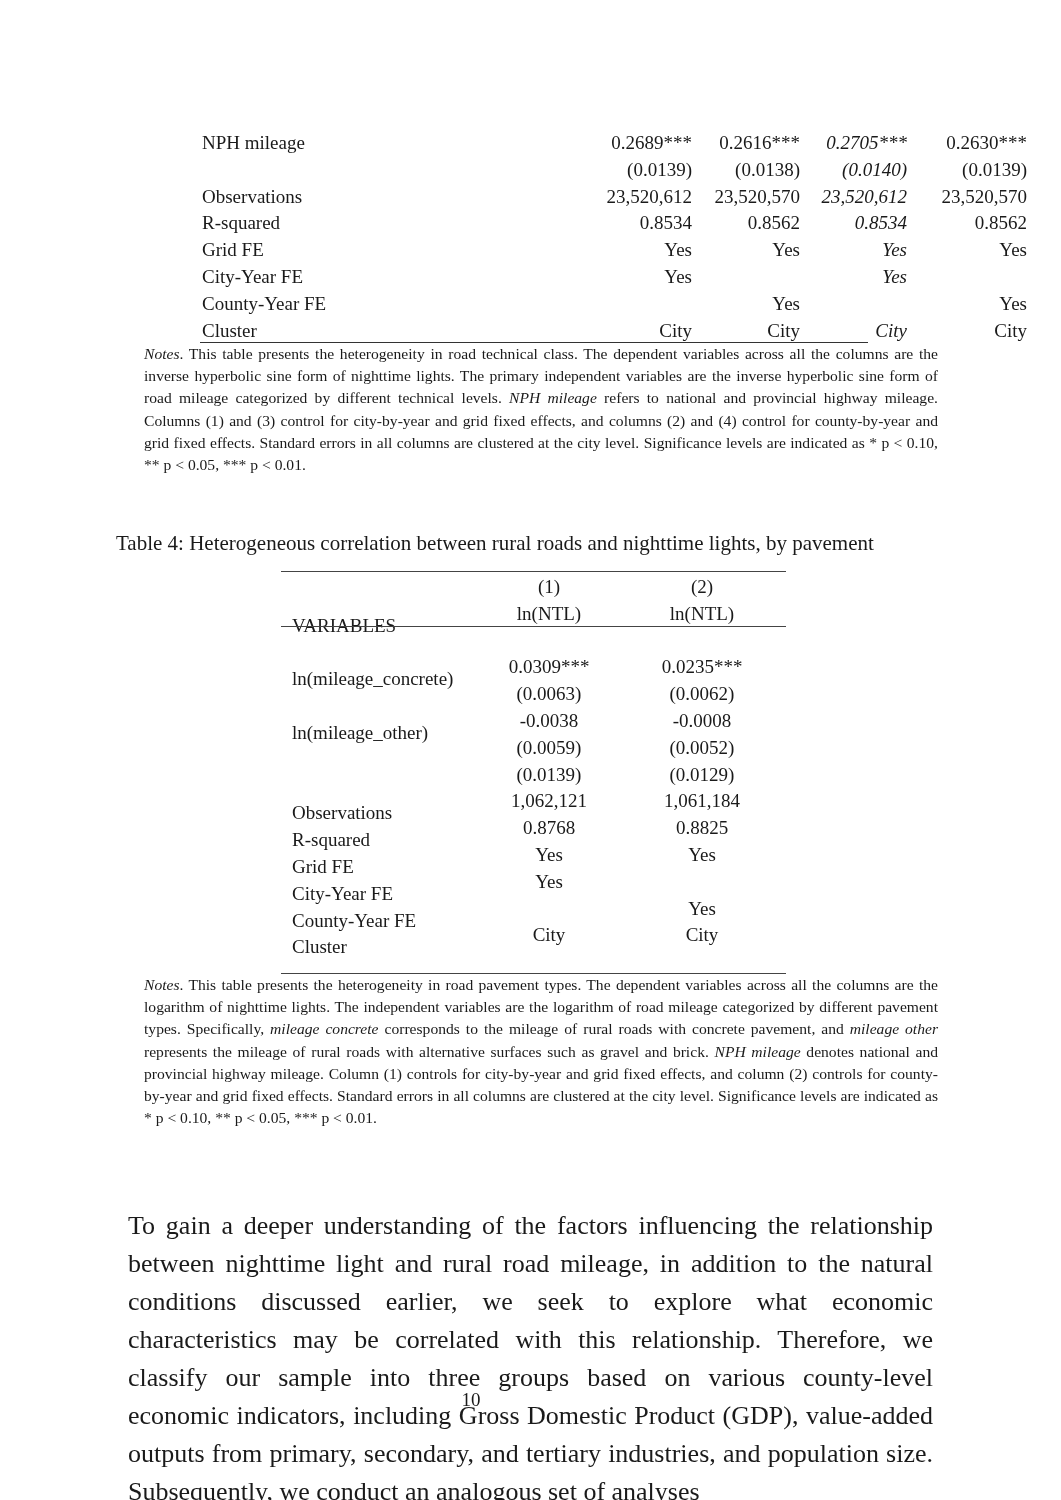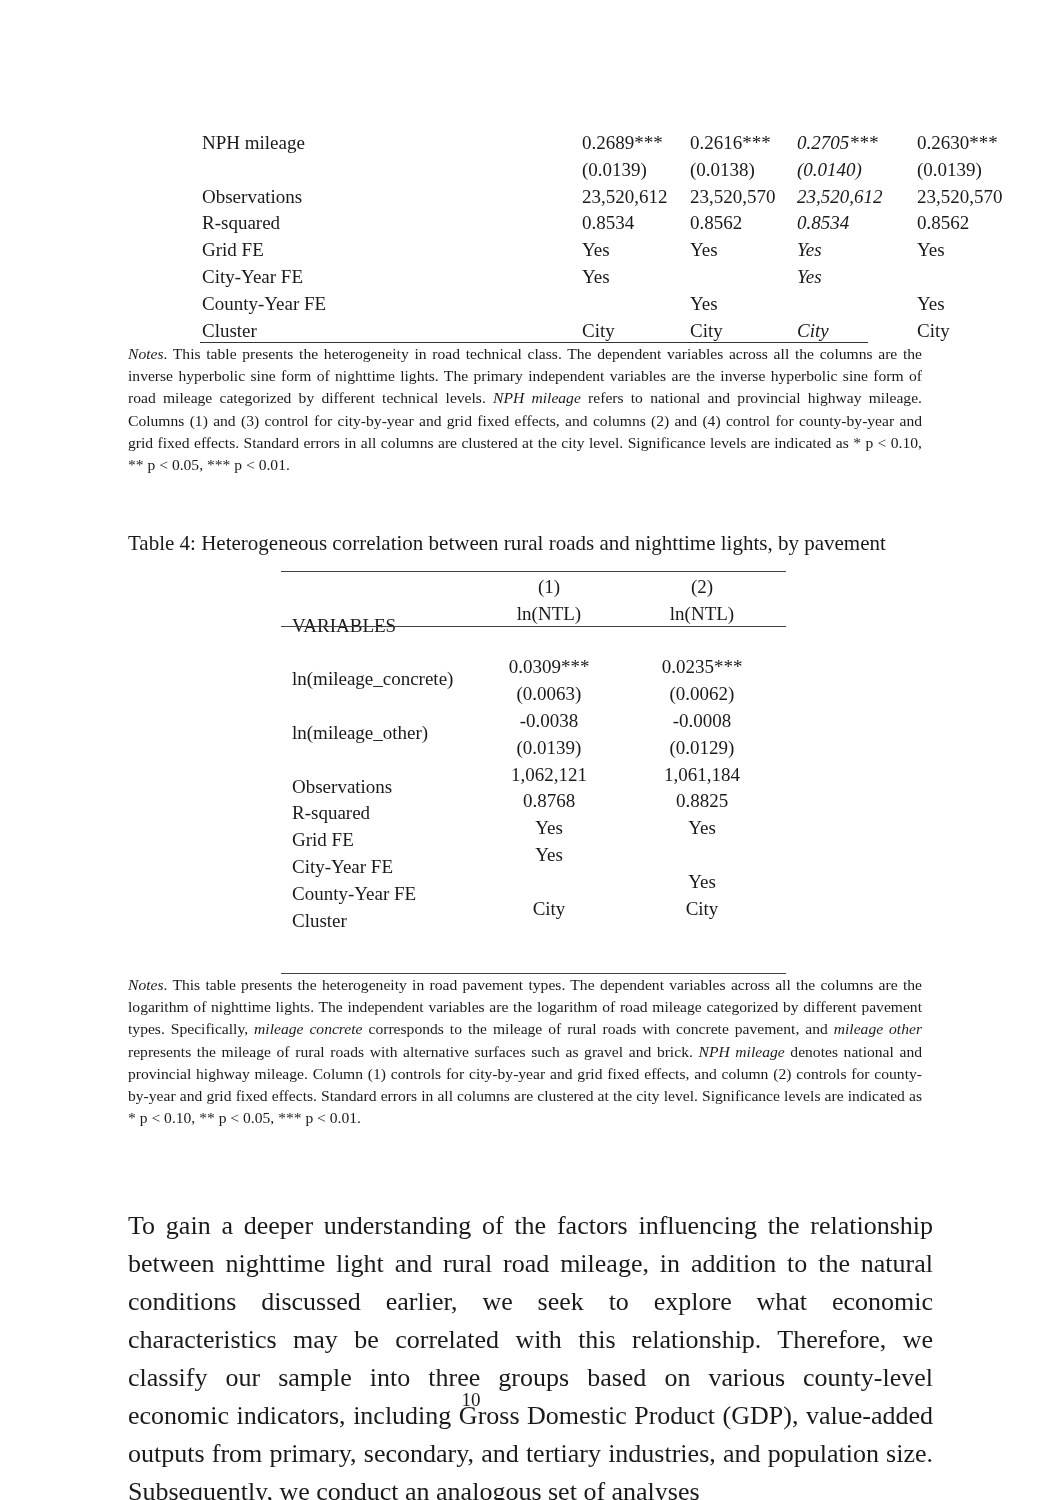--- a/index.html
+++ b/index.html
@@ -5,31 +5,31 @@
   html, body { margin: 0; padding: 0; background: #ffffff; }
   body {
     width: 1061px; height: 1500px; position: relative; overflow: hidden;
     font-family: "Liberation Serif", "DejaVu Serif", serif; color: #1a1a1a;
   }
 
   
   .t3 { position: absolute; left: 200px; top: 130px; width: 668px; font-size: 19px; }
   .t3 .row { position: relative; height: 26.8px; line-height: 26.8px; }
   .t3 .lbl { position: absolute; left: 2px; }
-  .t3 .c { position: absolute; width: 110px; text-align: left; }
+  .t3 .c { position: absolute; width: 110px; text-align: right; }
   .t3 .c0 { left: 437px; transform: translateX(-50%); }
   .t3 .c1 { left: 545px; transform: translateX(-50%); }
   .t3 .c2 { left: 652px; transform: translateX(-50%); font-style: italic; }
   .t3 .c3 { left: 772px; transform: translateX(-50%); }
   .t3-rule { position: absolute; left: 200px; top: 342px; width: 668px; height: 0; border-top: 1.5px solid #333; }
 
-  .notes { position: absolute; left: 128px; width: 794px; font-size: 15.6px; line-height: 22.2px; text-align: justify; }
+  .notes { position: absolute; left: 144px; width: 794px; font-size: 15.6px; line-height: 22.2px; text-align: justify; }
   .notes i { font-style: italic; }
 
-  .caption { position: absolute; left: 128px; top: 531px; font-size: 21px; white-space: nowrap; }
+  .caption { position: absolute; left: 116px; top: 531px; font-size: 21px; white-space: nowrap; }
 
   
   .t4 { position: absolute; left: 281px; top: 574px; width: 505px; font-size: 19px; }
   .t4 .row { position: relative; height: 26.8px; line-height: 26.8px; }
   .t4 .lbl { position: absolute; left: 11px; margin-top: 12px; }
   .t4 .c { position: absolute; width: 140px; text-align: center; }
   .t4 .c0 { left: 268px; transform: translateX(-50%); }
   .t4 .c1 { left: 421px; transform: translateX(-50%); }
   .rule { position: absolute; height: 0; border-top: 1.5px solid #444; }
 
@@ -127,20 +127,25 @@
     <span class="c c0">(0.0063)</span>
     <span class="c c1">(0.0062)</span>
   </div>
   <div class="row">
     <span class="lbl">ln(mileage_other)</span>
     <span class="c c0">-0.0038</span>
     <span class="c c1">-0.0008</span>
   </div>
   <div class="row">
     <span class="lbl"></span>
+    <span class="c c0">(0.0059)</span>
+    <span class="c c1">(0.0052)</span>
+  </div>
+  <div class="row">
+    <span class="lbl"></span>
     <span class="c c0">(0.0139)</span>
     <span class="c c1">(0.0129)</span>
   </div>
   <div class="row">
     <span class="lbl">Observations</span>
     <span class="c c0">1,062,121</span>
     <span class="c c1">1,061,184</span>
   </div>
   <div class="row">
     <span class="lbl">R-squared</span>

